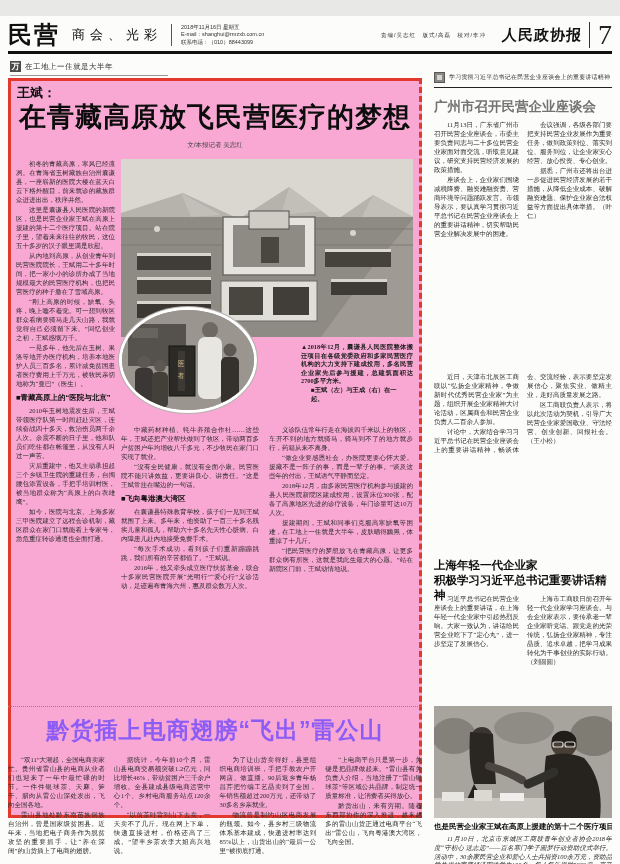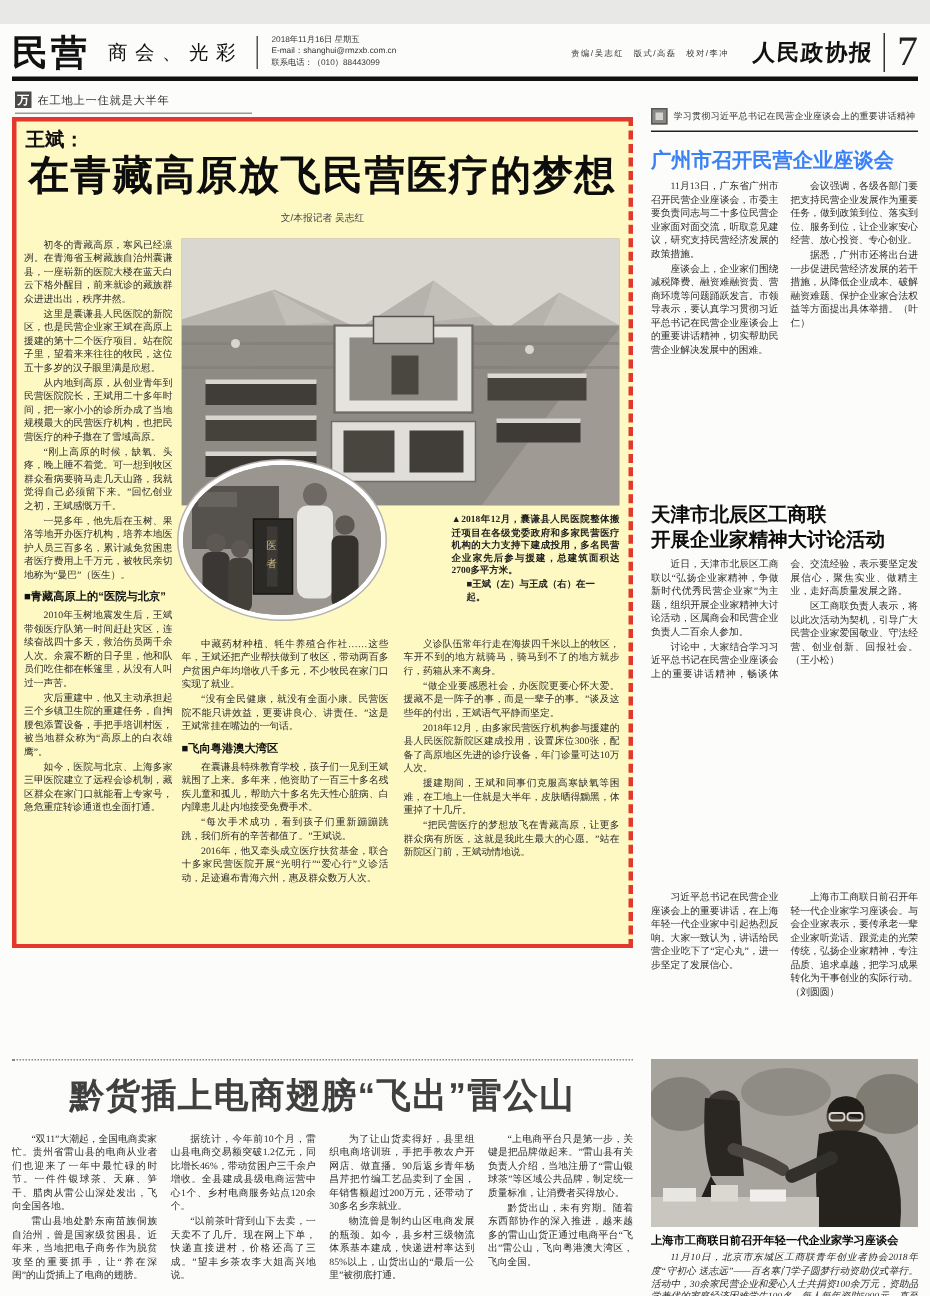--- a/index.html
+++ b/index.html
@@ -26,22 +26,22 @@
   .toprule{ position:absolute; left:8px; right:8px; top:35px; height:3px; background:#111; }
 
   
   .tag{ position:absolute; left:10px; top:45px; width:158px; display:flex; align-items:center;
         border-bottom:1px solid #999; padding-bottom:3px; }
   .tag-icon{ width:11px; height:11px; background:#4c4a48; color:#fff; font-size:8px; line-height:11px;
              text-align:center; font-weight:700; margin-right:4px; flex:0 0 auto; }
   .tag-label{ font-size:7.5px; color:#333; letter-spacing:.5px; }
 
   
-  .main-box{ position:absolute; left:8px; top:62px; width:414px; height:554px;
-             border:3px solid #e2382d; border-right-style:dashed; background:#fef9c3; }
+  .main-box{ position:absolute; left:8px; top:62px; width:414px; height:740px;
+             border:3px solid #e2382d; border-right-style:dashed; background:#f9a8d4; }
   .mb-inner{ position:relative; width:100%; height:100%; }
   .kicker{ position:absolute; left:6px; top:3px; font-size:13px; font-weight:800; color:#111; }
   .headline{ position:absolute; left:0; top:18px; width:100%; text-align:center;
              font-size:27px; font-weight:900; letter-spacing:1px; color:#0d0d0d; }
   .byline{ position:absolute; left:0; top:60px; width:100%; text-align:center;
            font-size:6.5px; color:#444; }
 
   .bt{ font-size:6.5px; line-height:9px; text-align:justify; color:#2b2b2b;
        font-family:"Liberation Serif","DejaVu Serif",serif; overflow:hidden; }
   .bt p{ text-indent:13px; margin-bottom:1px; }
@@ -58,32 +58,32 @@
                border-radius:50%; border:3px solid #fff; box-shadow:0 0 0 1px #b5b2ad;
                overflow:hidden; background:#96928c; }
   .cap1{ position:absolute; left:290px; top:262px; width:112px; font-size:6.3px; line-height:8.6px;
          font-weight:600; color:#222; text-align:justify; font-family:"Liberation Serif",serif; }
   .cap2{ position:absolute; left:300px; top:305px; width:88px; font-size:6.3px; line-height:8.6px;
          font-weight:600; color:#222; font-family:"Liberation Serif",serif; }
 
   
   .bottom{ position:absolute; left:8px; top:690px; width:414px; height:174px;
            border-top:1px dotted #888; padding-top:8px; }
-  .b-headline{ text-align:center; font-size:23px; font-weight:900; letter-spacing:1px; color:#404040; }
+  .b-headline{ text-align:center; font-size:23px; font-weight:900; letter-spacing:1px; color:#8b5cf6; }
   .b-cols{ margin-top:9px; column-count:4; column-gap:9px; height:126px; overflow:hidden; }
 
   
   .sidebar{ position:absolute; left:434px; top:56px; width:178px; height:806px; }
   .banner{ position:absolute; left:0; top:0; width:178px; display:flex; align-items:center;
            border-bottom:1px solid #222; padding-bottom:4px; }
   .banner-icon{ width:11px; height:11px; background:#8a8884; margin-right:4px; flex:0 0 auto;
                 border:1px solid #5a5855; }
   .banner-icon i{ display:block; width:5px; height:5px; background:#d6d4d0; margin:2px; }
   .banner-text{ font-size:6px; color:#333; letter-spacing:.2px; white-space:nowrap; overflow:hidden; }
-  .sb-h1{ position:absolute; left:0; top:26px; width:178px; font-size:13.5px; font-weight:800; color:#3b82f6; }
+  .sb-h1{ position:absolute; left:0; top:26px; width:178px; font-size:13.5px; font-weight:800; color:#737373; }
   .sb-b1{ position:absolute; left:0; top:48px; width:178px; height:202px; column-count:2; column-gap:8px; }
   .sb-h2{ position:absolute; left:0; top:262px; width:178px; font-size:13px; line-height:17px;
           font-weight:800; color:#0d0d0d; white-space:pre-line; }
   .sb-b2{ position:absolute; left:0; top:300px; width:178px; height:130px; column-count:2; column-gap:8px; }
   .sb-h3{ position:absolute; left:0; top:486px; width:178px; font-size:11.5px; line-height:15px;
           font-weight:800; color:#0d0d0d; white-space:pre-line; }
   .sb-b3{ position:absolute; left:0; top:522px; width:178px; height:106px; column-count:2; column-gap:8px; }
   .sb-photo{ position:absolute; left:0; top:634px; width:178px; height:112px; overflow:hidden;
              background:#a39f99; }
   .sb-cap{ position:absolute; left:0; top:750px; width:178px; font-size:7.5px; font-weight:800;
@@ -254,28 +254,28 @@
     </div>
 
     <div class="sb-h1">广州市召开民营企业座谈会</div>
     <div class="sb-b1 bt">
         <p>11月13日，广东省广州市召开民营企业座谈会，市委主要负责同志与二十多位民营企业家面对面交流，听取意见建议，研究支持民营经济发展的政策措施。</p>
         <p>座谈会上，企业家们围绕减税降费、融资难融资贵、营商环境等问题踊跃发言。市领导表示，要认真学习贯彻习近平总书记在民营企业座谈会上的重要讲话精神，切实帮助民营企业解决发展中的困难。</p>
         <p>会议强调，各级各部门要把支持民营企业发展作为重要任务，做到政策到位、落实到位、服务到位，让企业家安心经营、放心投资、专心创业。</p>
         <p>据悉，广州市还将出台进一步促进民营经济发展的若干措施，从降低企业成本、破解融资难题、保护企业家合法权益等方面提出具体举措。（叶仁）</p>
       </div>
 
-    <div class="sb-h2">天津市北辰区工商联
-开展企业家精神大讨论活动</div>
     <div class="sb-b2 bt">
         <p>近日，天津市北辰区工商联以“弘扬企业家精神，争做新时代优秀民营企业家”为主题，组织开展企业家精神大讨论活动，区属商会和民营企业负责人二百余人参加。</p>
         <p>讨论中，大家结合学习习近平总书记在民营企业座谈会上的重要讲话精神，畅谈体会、交流经验，表示要坚定发展信心，聚焦实业、做精主业，走好高质量发展之路。</p>
         <p>区工商联负责人表示，将以此次活动为契机，引导广大民营企业家爱国敬业、守法经营、创业创新、回报社会。（王小松）</p>
       </div>
 
+    <div class="sb-h3">上海年轻一代企业家
+积极学习习近平总书记重要讲话精神</div>
     <div class="sb-b3 bt">
         <p>习近平总书记在民营企业座谈会上的重要讲话，在上海年轻一代企业家中引起热烈反响。大家一致认为，讲话给民营企业吃下了“定心丸”，进一步坚定了发展信心。</p>
         <p>上海市工商联日前召开年轻一代企业家学习座谈会。与会企业家表示，要传承老一辈企业家听党话、跟党走的光荣传统，弘扬企业家精神，专注品质、追求卓越，把学习成果转化为干事创业的实际行动。（刘圆圆）</p>
       </div>
 
     <div class="sb-photo">
       <svg width="178" height="112" viewBox="0 0 178 112" xmlns="http://www.w3.org/2000/svg">
         <rect width="178" height="112" fill="#a7a39d"></rect>
         <ellipse cx="20" cy="30" rx="22" ry="18" fill="#7c7872" opacity="0.8"></ellipse>
         <ellipse cx="90" cy="22" rx="30" ry="16" fill="#8a867f" opacity="0.8"></ellipse>
@@ -292,19 +292,19 @@
         <rect x="131" y="36" width="10" height="5" rx="2" fill="none" stroke="#d9d6d0" stroke-width="1.2"></rect>
         <path d="M112,50 Q108,80 112,112 L166,112 Q170,74 150,52 Q132,44 112,50 Z" fill="#26231f"></path>
         <path d="M120,66 Q104,74 94,78" stroke="#32302a" stroke-width="9" fill="none" stroke-linecap="round"></path>
 
         <rect x="0" y="92" width="112" height="20" fill="#c9c6c0"></rect>
         <rect x="8" y="86" width="22" height="9" fill="#e8e6e1"></rect>
         <rect x="40" y="84" width="18" height="11" fill="#dbd8d2"></rect>
         <rect x="66" y="87" width="24" height="8" fill="#efeeea"></rect>
       </svg>
     </div>
-    <div class="sb-cap">上海市工商联日前召开年轻一代企业家学习座谈会</div>
+    <div class="sb-cap">也是民营企业家王斌在高原上援建的第十二个医疗项目</div>
     <div class="sb-story">
         <p>11月10日，北京市东城区工商联青年创业者协会2018年度“守初心 送志远”——百名寒门学子圆梦行动资助仪式举行。活动中，30余家民营企业和爱心人士共捐资100余万元，资助品学兼优的家庭经济困难学生100名，每人每年资助5000元，直至完成学业。东城区工商联负责人表示，青创会成立一年多来已开展多项公益活动，此次捐助正是青年企业家回报社会的具体行动。图为资助仪式现场。（郭帅 摄）</p>
       </div>
   </aside>
 
 </div>
 
 </body></html>

